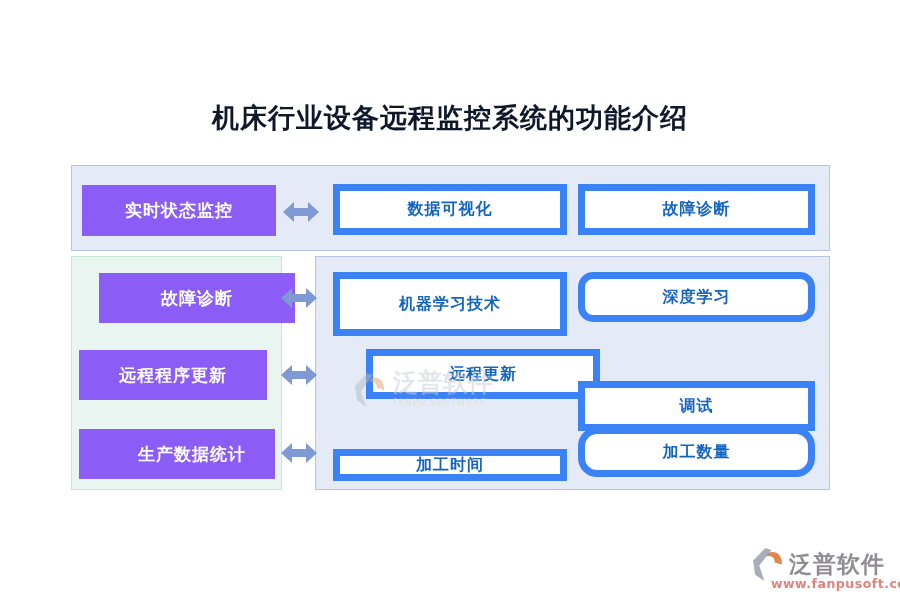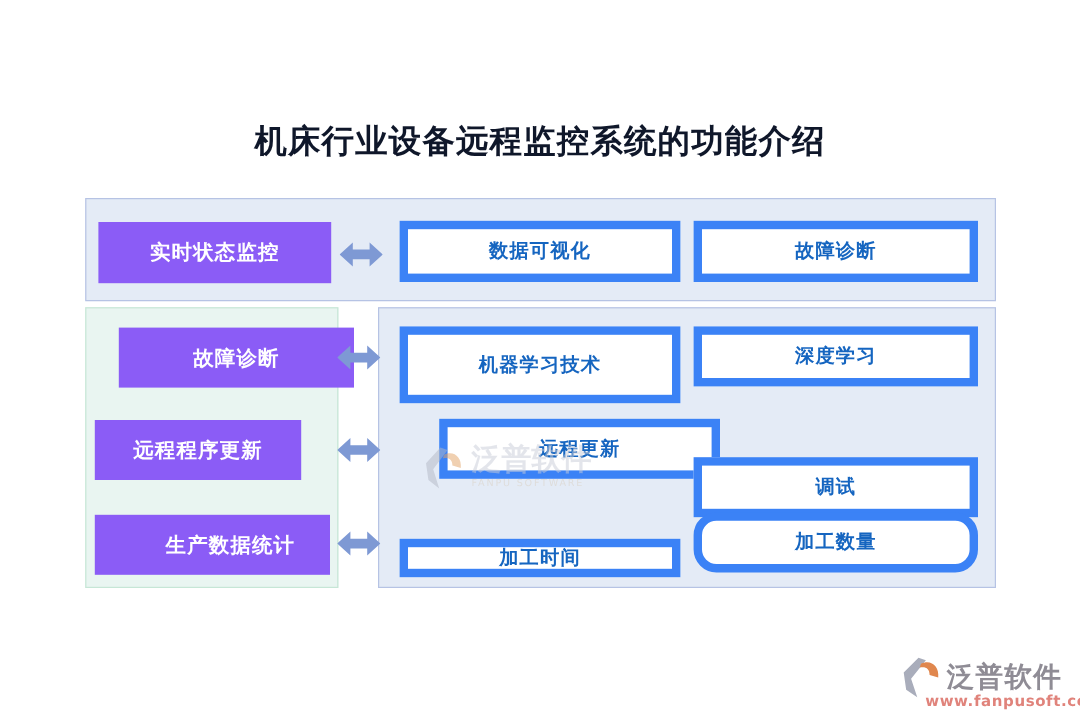--- a/index.html
+++ b/index.html
@@ -16,31 +16,31 @@
   .panel-green{background:#e9f5f1;border:1px solid #c6e6d6;}
   .top-panel{left:71px;top:165px;width:759px;height:86px;}
   .left-panel{left:71px;top:256px;width:211px;height:234px;}
   .right-panel{left:315px;top:256px;width:515px;height:234px;}
   .green-btn{
     background:#8b5cf6;color:#ffffff;font-size:17px;font-weight:600;
     display:flex;align-items:center;justify-content:center;letter-spacing:1px;
   }
   .b1{left:82px;top:185px;width:194px;height:51px;}
   .b2{left:79px;top:273px;width:196px;height:50px;margin-left:20px;}
-  .b3{left:79px;top:350px;width:172px;height:50px;}
+  .b3{left:79px;top:350px;width:188px;height:50px;}
   .b4{left:79px;top:429px;width:196px;height:50px;padding-left:30px;}
   .white-box{
     background:#ffffff;border:7px solid #3b82f6;color:#1565c0;
     font-size:16px;font-weight:600;letter-spacing:1px;
     display:flex;align-items:center;justify-content:center;
   }
   .r1c1{left:333px;top:184px;width:234px;height:51px;}
   .r1c2{left:578px;top:184px;width:237px;height:51px;}
   .r2c1{left:333px;top:272px;width:234px;height:64px;text-align:right;}
-  .r2c2{left:578px;top:272px;width:237px;height:50px;}
+  .r2c2{left:578px;top:272px;width:237px;height:50px;border-radius:15px;}
   .r3c1{left:333px;top:349px;width:234px;height:50px;margin-left:33px;}
   .r3c2{left:578px;top:349px;width:237px;height:50px;margin-top:32px;}
   .r4c1{left:333px;top:449px;width:234px;height:32px;}
   .r4c2{left:578px;top:427px;width:237px;height:50px;border-radius:19px;}
   .arrow{width:36px;height:24px;}
   .a1{left:283px;top:200px;}
   .a2{left:281px;top:286px;}
   .a3{left:281px;top:363px;}
   .a4{left:281px;top:441px;}
   .watermark{

